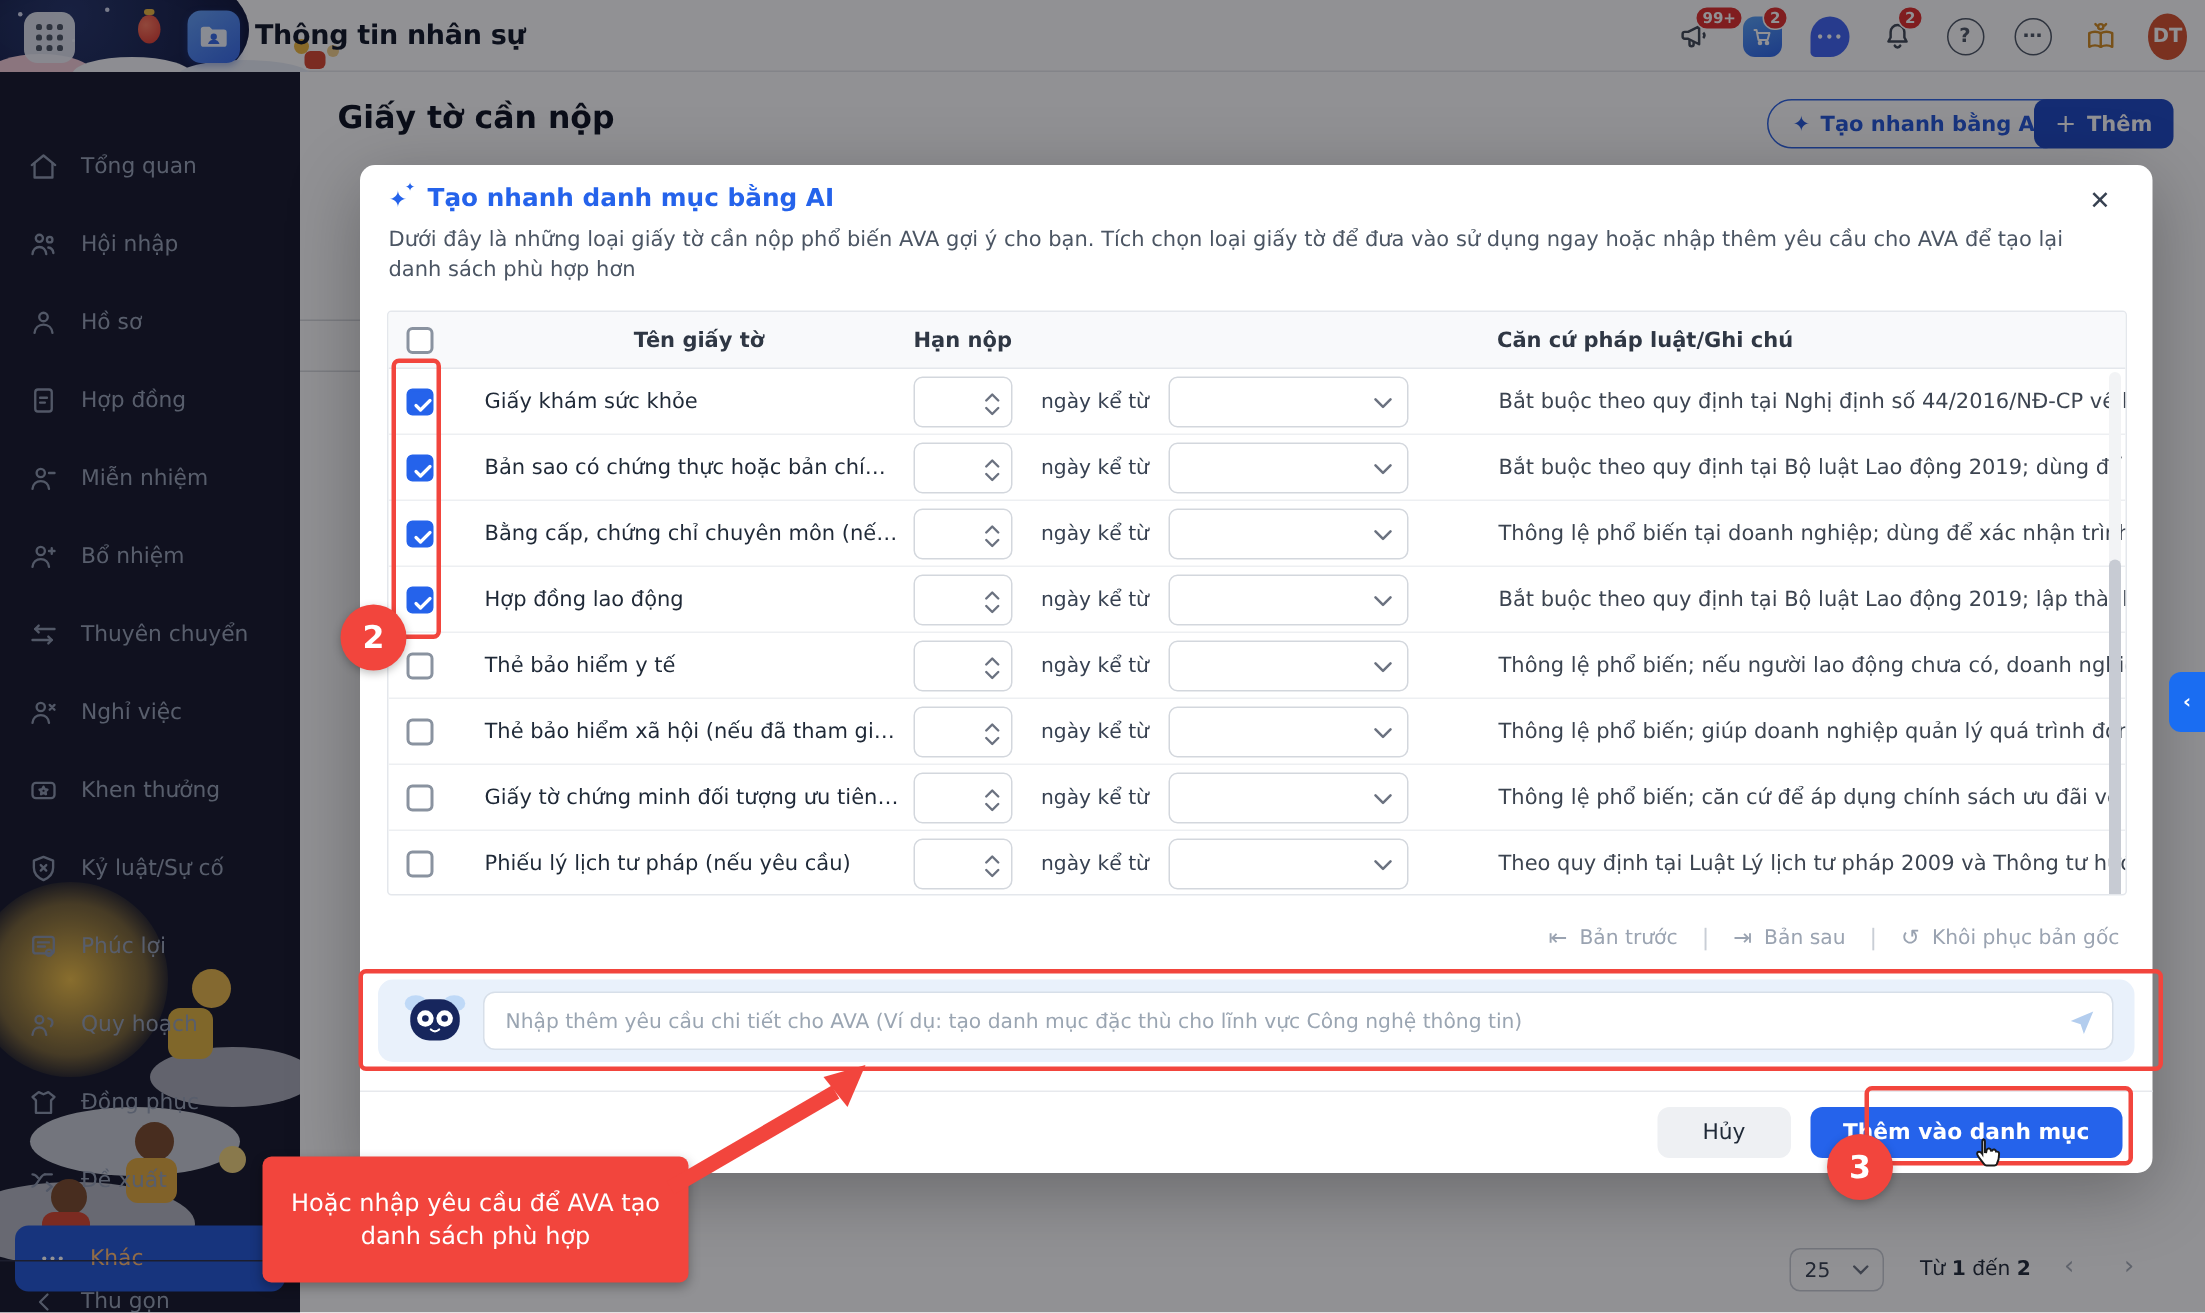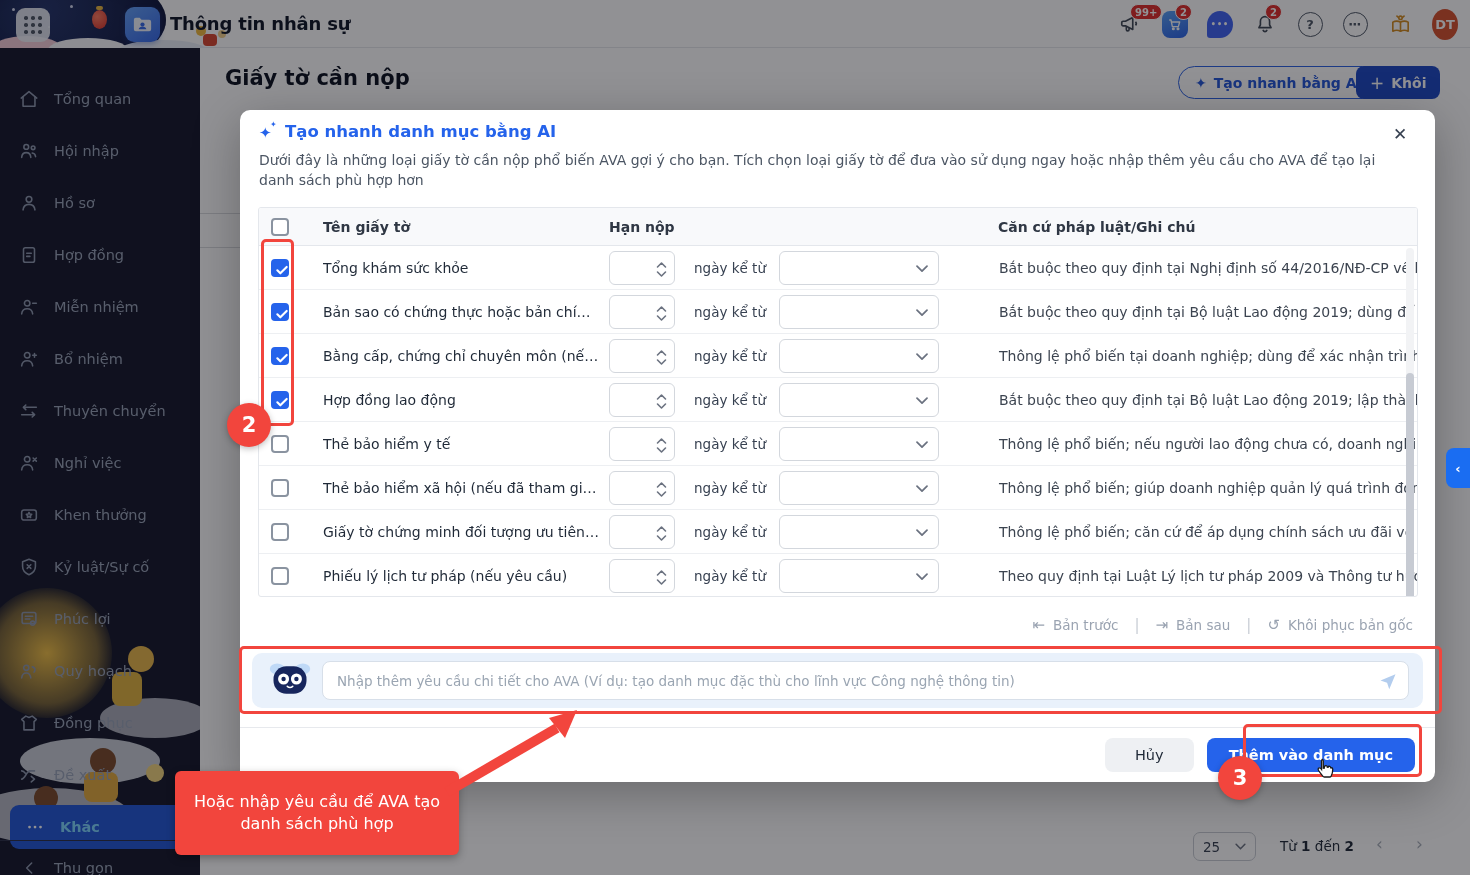--- a/index.html
+++ b/index.html
@@ -45,29 +45,29 @@
   .chat-chip { width:27px; height:27px; border-radius:50% 50% 50% 12%; background:#3f63f3; display:flex;
     align-items:center; justify-content:center; color:#fff; font-size:11px; font-weight:700; letter-spacing:1px; }
   .avatar { width:31px; height:31px; border-radius:50%; background:#d5502d; color:#fff; font-size:13px;
     font-weight:700; display:flex; align-items:center; justify-content:center; }
 
   
   .sidebar { position:absolute; left:0; top:48px; width:200px; height:827px; background:#14172a; z-index:1; overflow:hidden; }
   .side-illus .moon { position:absolute; left:-18px; top:540px; width:130px; height:130px; border-radius:50%;
     background:radial-gradient(circle,#f0bf45 0%, rgba(240,191,69,.45) 55%, rgba(240,191,69,0) 75%); }
   .side-illus .cl { position:absolute; background:#e9edf5; border-radius:50%; opacity:.85; }
-  .side-menu { position:absolute; left:0; top:0; width:100%; padding-top:25px; }
+  .side-menu { position:absolute; left:0; top:12px; width:100%; padding-top:25px; }
   .side-item { height:52px; display:flex; align-items:center; gap:14px; padding:0 18px; cursor:pointer; }
   .side-item .sicon { width:22px; height:22px; color:#8d97ad; flex:none; }
   .side-item .sicon svg { width:22px; height:22px; stroke:currentColor; fill:none; stroke-width:1.7;
     stroke-linecap:round; stroke-linejoin:round; }
   .side-item .slabel { font-size:14.5px; color:#98a2b6; white-space:nowrap; }
   .side-item.active { margin:4px 10px; height:44px; border-radius:9px; background:#2156d6; padding:0 14px; }
   .side-item.active .sicon { color:#fff; }
-  .side-item.active .slabel { color:#7dd3fc; font-weight:700; }
+  .side-item.active .slabel { color:#fdba74; font-weight:400; }
   .side-divider { position:absolute; left:0; top:792px; width:200px; height:1px; background:#2a2e46; }
   .collapse-item { position:absolute; left:0; top:796px; width:200px; height:48px; display:flex; align-items:center;
     gap:14px; padding:0 20px; color:#8d97ad; cursor:pointer; }
   .collapse-item .slabel { font-size:14.5px; color:#98a2b6; }
 
   
   .main { position:absolute; left:200px; top:48px; width:1270px; height:827px; background:#fff; z-index:1; }
   .page-title { position:absolute; left:25px; top:18px; font-size:21px; font-weight:700; color:#0b1220; }
   .btn-ai-outline { position:absolute; left:978px; top:18px; height:33px; border:1.5px solid #2b62e3; color:#2356d8;
     border-radius:999px; display:flex; align-items:center; gap:7px; padding:0 16px; font-size:14px; font-weight:600;
@@ -113,21 +113,21 @@
   .cb.on svg { position:absolute; left:1px; top:1px; }
   .cell-name { width:286px; flex:none; font-size:14px; color:#1f2937; white-space:nowrap; overflow:hidden;
     text-overflow:ellipsis; padding-right:10px; }
   .cell-deadline { width:389px; flex:none; display:flex; align-items:center; }
   .spin { width:66px; height:34px; border:1px solid #d3d7dd; border-radius:6px; background:#fff; position:relative; flex:none; }
   .spin svg { position:absolute; right:7px; top:8px; }
   .dl-label { font-size:13.5px; color:#374151; margin:0 13px 0 19px; white-space:nowrap; }
   .sel { width:160px; height:34px; border:1px solid #d3d7dd; border-radius:6px; background:#fff; position:relative; flex:none; }
   .sel svg { position:absolute; right:10px; top:13px; }
   .cell-note { flex:1; font-size:14px; color:#3c4450; white-space:nowrap; overflow:hidden; padding-left:1px; }
-  .h-name { width:286px; } .h-deadline { width:389px; } .h-note { flex:1; }
+  .h-name { width:286px;text-align:center; } .h-deadline { width:389px; } .h-note { flex:1; }
   .vscroll { position:absolute; right:3px; top:40px; bottom:2px; width:8px; background:#f2f3f5; border-radius:4px; }
   .vthumb { position:absolute; left:0; top:125px; width:8px; height:230px; background:#c7cbd3; border-radius:4px; }
 
   .m-history { position:absolute; right:22px; top:506px; display:flex; align-items:center; font-size:13.5px;
     color:#9aa3b1; }
   .m-history .hlink { display:flex; align-items:center; gap:8px; cursor:default; }
   .m-history .hsep { color:#c9ced6; margin:0 16px; font-size:15px; }
   .m-history .hic { font-size:15px; }
 
   .ava-strip { position:absolute; left:12px; top:543px; width:1171px; height:55px; background:#e9f1fb; border-radius:10px; }
@@ -388,21 +388,21 @@
   </div>
 
   <div class="main">
     <div class="page-title">Giấy tờ cần nộp</div>
     <div class="btn-ai-outline">
       <span>✦</span>
       <span>Tạo nhanh bằng AI</span>
     </div>
     <div class="btn-add">
       <span style="font-size:17px;font-weight:400">+</span>
-      <span>Khôi</span>
+      <span>Thêm</span>
     </div>
     <div class="bg-line" style="left:0;top:165px;width:42px;height:1px"></div>
     <div class="bg-line" style="left:0;top:199px;width:42px;height:1px"></div>
     <div class="pagination">
       <div class="psize">
         <span>25</span>
         <svg width="11" height="7" viewBox="0 0 12 8" fill="none" stroke="#6b7280" stroke-width="1.8" stroke-linecap="round">
             <path d="M1 1.5l5 5 5-5"></path>
           </svg>
       </div>
@@ -445,21 +445,21 @@
       </div>
       <div>
           <div class="trow">
             <div class="cell-check">
               <span class="cb on">
                 <svg width="16" height="16" viewBox="0 0 24 24" fill="none">
                   <path d="M5 12.5l4.5 4.5L19 7.5" stroke="#fff" stroke-width="3.2" stroke-linecap="round" stroke-linejoin="round"></path>
                 </svg>
               </span>
             </div>
-            <div class="cell-name">Tổng khám sức khỏe</div>
+            <div class="cell-name">Giấy khám sức khỏe</div>
             <div class="cell-deadline">
               <span class="spin">
                 <svg width="11" height="19" viewBox="0 0 11 19" fill="none" stroke="#6b7280" stroke-width="1.6" stroke-linecap="round" stroke-linejoin="round">
                   <path d="M1.5 7 5.5 3l4 4"></path>
                   <path d="M1.5 12l4 4 4-4"></path>
                 </svg>
               </span>
               <span class="dl-label">ngày kể từ</span>
               <span class="sel">
                 <svg width="12" height="8" viewBox="0 0 12 8" fill="none" stroke="#6b7280" stroke-width="1.7" stroke-linecap="round" stroke-linejoin="round">

